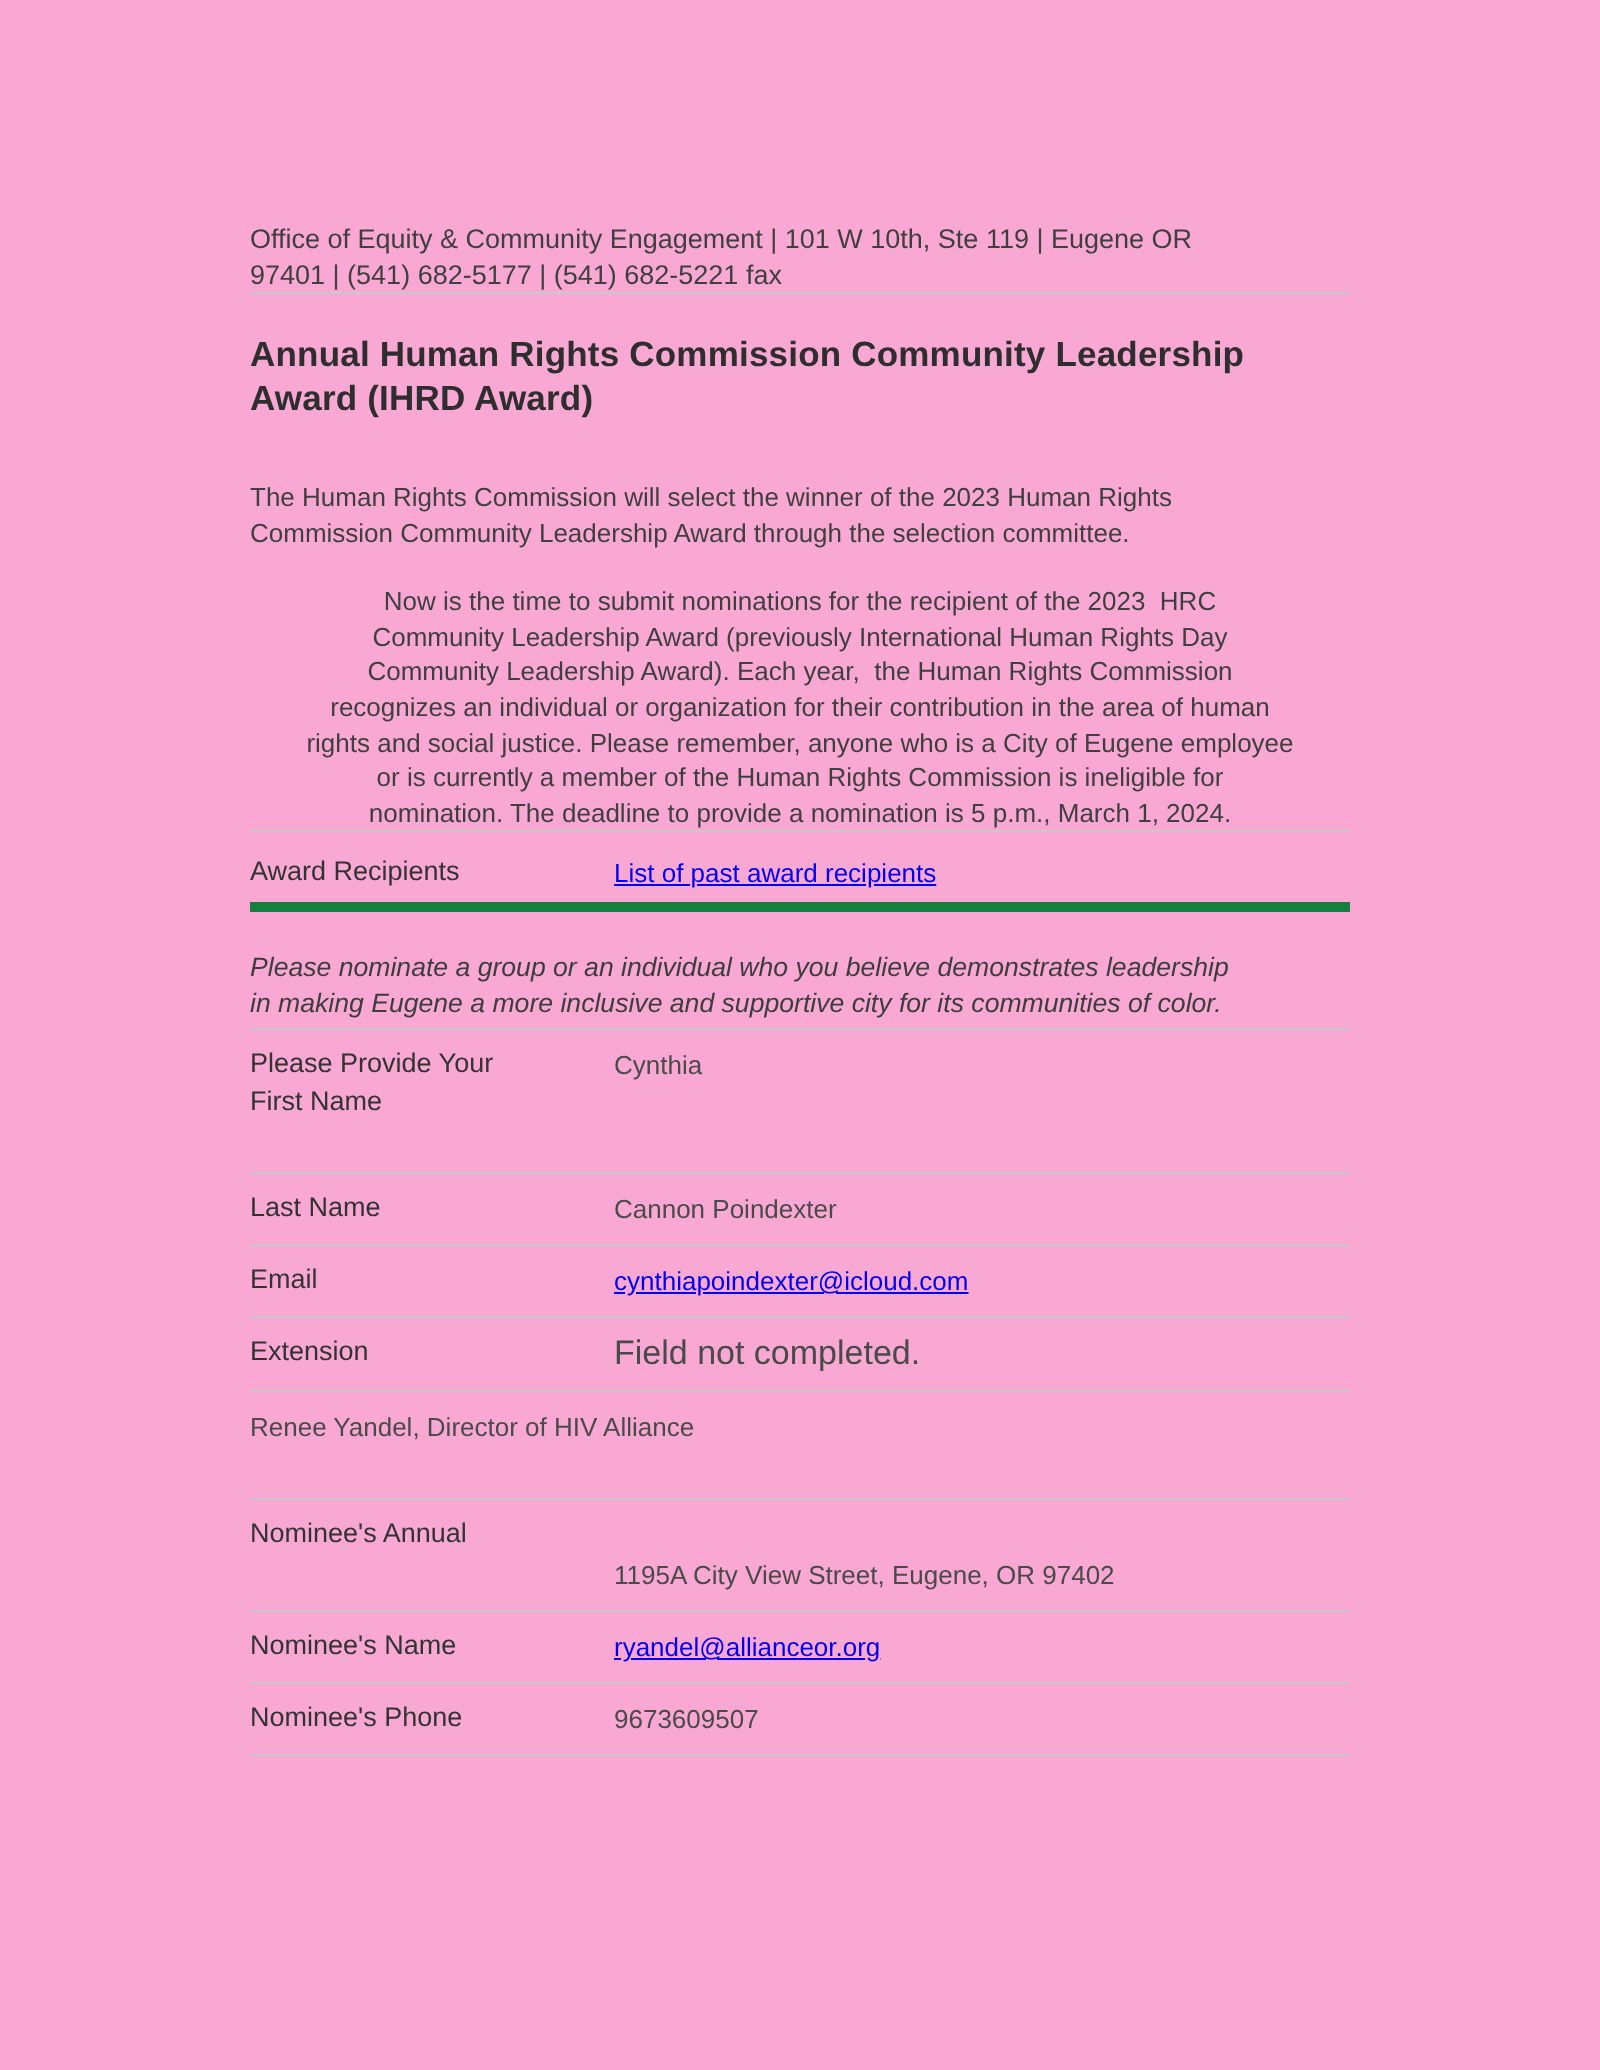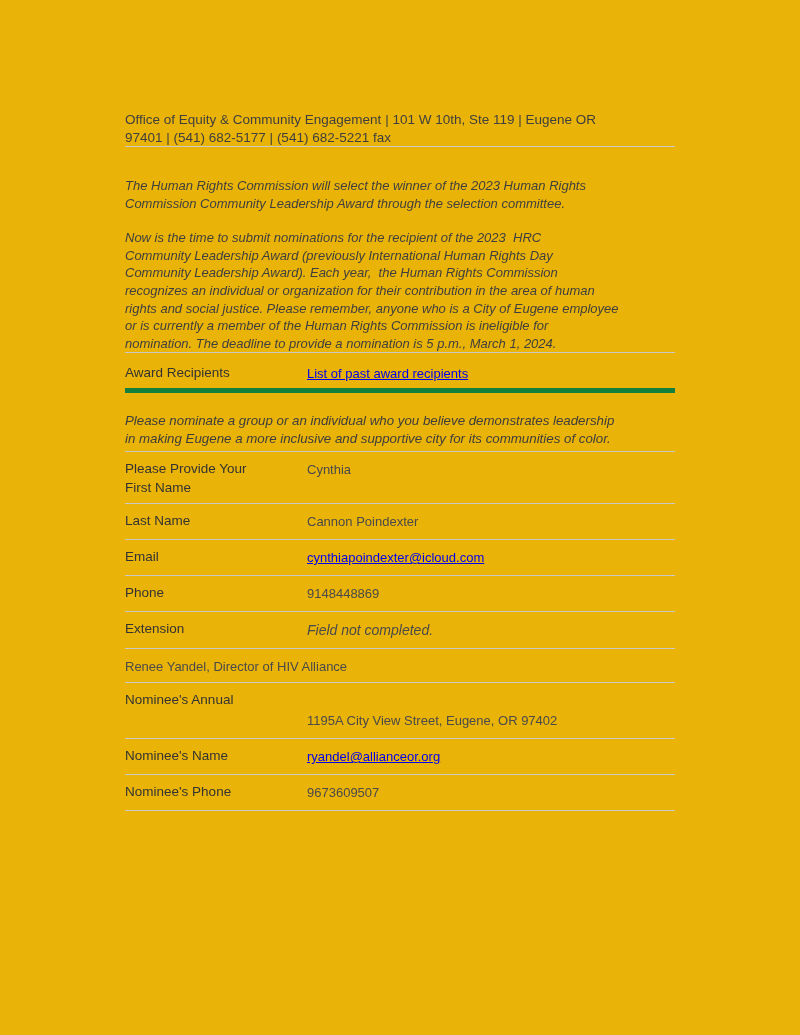--- a/index.html
+++ b/index.html
@@ -1,20 +1,20 @@
 <!DOCTYPE html>
 <html><head>
 <meta charset="utf-8">
 <style>
   html, body { margin: 0; padding: 0; background: #ffffff; }
   .page {
     position: relative;
     width: 800px;
     height: 1035px;
-    background: #eab308;
+    background: #f9a8d4;
     font-family: "Liberation Sans", sans-serif;
     overflow: hidden;
   }
   .content {
     margin-left: 125px;
     width: 550px;
     padding-top: 111px;
   }
   .contact {
     font-size: 13.5px;
@@ -37,24 +37,23 @@
     font-weight: bold;
     color: #2e2e2e;
     letter-spacing: 0.1px;
   }
   .para {
     margin: 0;
     font-size: 13px;
     line-height: 17.6px;
     color: #3f3f3f;
     white-space: pre-wrap;
-    font-style: italic;
   }
   .para-intro { margin-top: 30px; }
-  .para-details { margin-top: 17px; }
+  .para-details { margin-top: 17px; text-align: center; }
   .hr-after-details { margin-top: 9px; }
 
   .award-row {
     display: flex;
     padding: 11px 0 5px 0;
     border-bottom: 5px solid #15803d;
     align-items: flex-start;
   }
   .row-label {
     width: 150px;
@@ -85,39 +84,39 @@
     line-height: 17.4px;
     color: #3d3d3d;
     white-space: pre-wrap;
   }
   .form-row {
     display: flex;
     padding: 8px 0;
     border-bottom: 1px solid #c9c9c9;
     align-items: flex-start;
   }
-  .form-row.tall { padding-bottom: 6px; }
+  .form-row.tall { padding-bottom: 26px; }
   .value-empty {
-    font-style: italic;
-    font-size: 14px;
+    font-size: 17px;
     color: #4a4a4a;
   }
   .value-address { padding-top: 21px; }
 </style>
 </head>
 <body>
 
 <div class="page">
   <div class="content">
 
     <div class="contact">Office of Equity &amp; Community Engagement | 101 W 10th, Ste 119 | Eugene OR
 97401 | (541) 682-5177 | (541) 682-5221 fax</div>
 
     <hr class="divider hr-after-contact">
 
+    <h1 class="doc-title">Annual Human Rights Commission Community Leadership Award (IHRD Award)</h1>
 
     <p class="para para-intro">The Human Rights Commission will select the winner of the 2023 Human Rights
 Commission Community Leadership Award through the selection committee.</p>
 
     <p class="para para-details">Now is the time to submit nominations for the recipient of the 2023  HRC
 Community Leadership Award (previously International Human Rights Day
 Community Leadership Award). Each year,  the Human Rights Commission
 recognizes an individual or organization for their contribution in the area of human
 rights and social justice. Please remember, anyone who is a City of Eugene employee
 or is currently a member of the Human Rights Commission is ineligible for
@@ -145,24 +144,20 @@
       <div class="row-value">Cannon Poindexter</div>
     </div>
 
     <div class="form-row">
       <div class="row-label">Email</div>
       <div class="row-value">
         <span class="link">cynthiapoindexter@icloud.com</span>
       </div>
     </div>
 
-    <div class="form-row">
-      <div class="row-label">Phone</div>
-      <div class="row-value">9148448869</div>
-    </div>
 
     <div class="form-row">
       <div class="row-label">Extension</div>
       <div class="row-value">
         <span class="value-empty">Field not completed.</span>
       </div>
     </div>
 
     <div class="form-row tall">
       <div class="row-value">Renee Yandel, Director of HIV Alliance</div>

